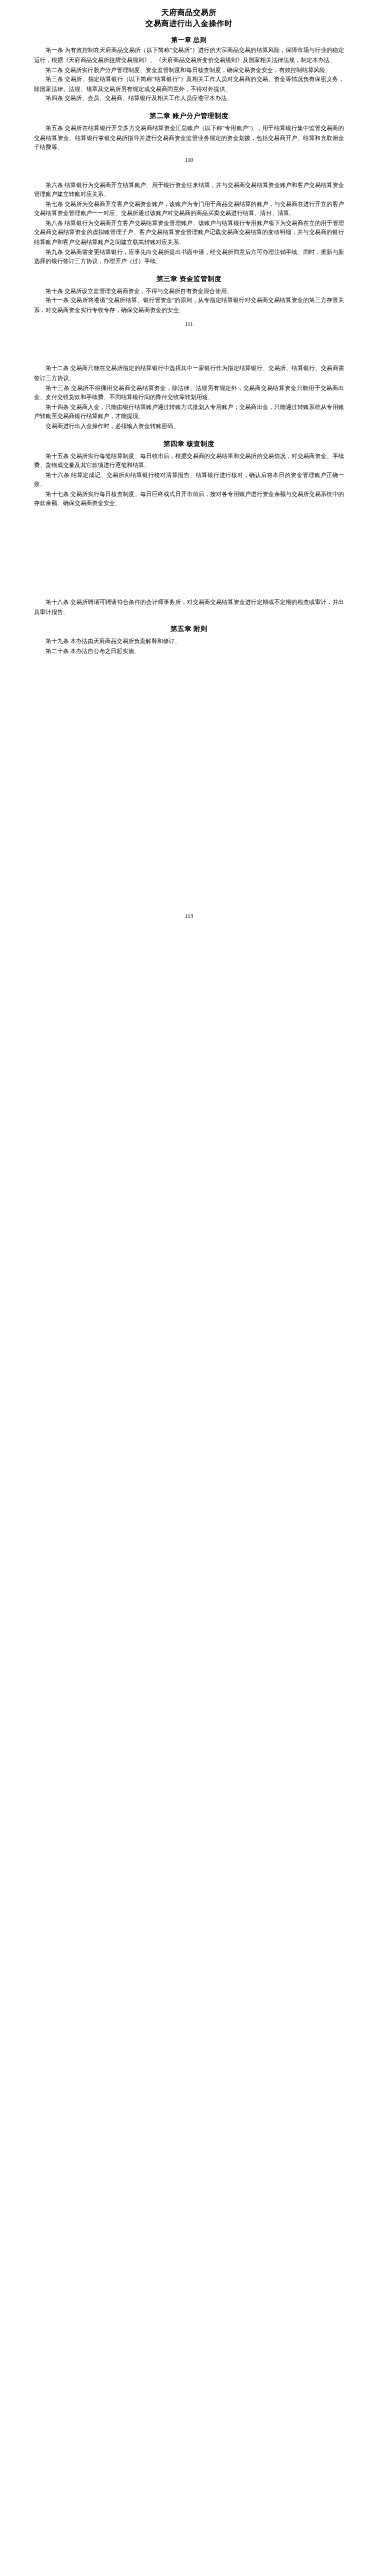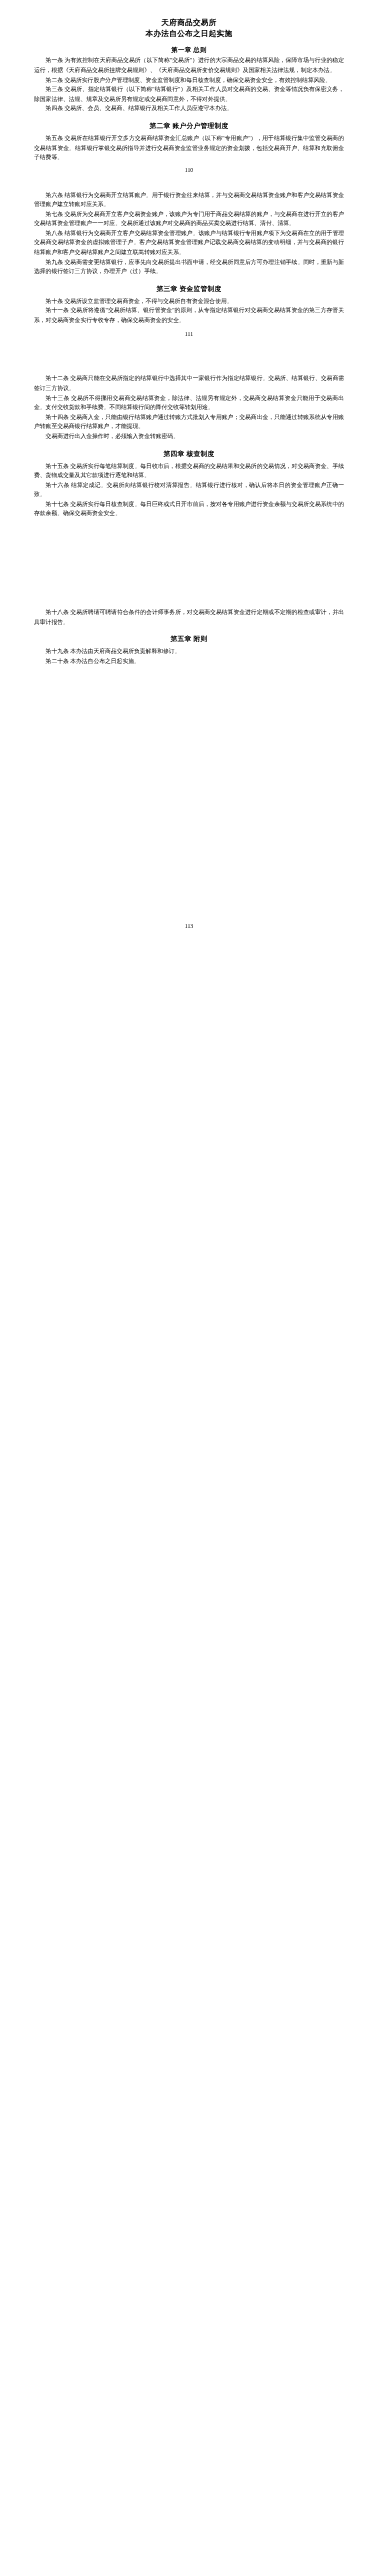--- a/index.html
+++ b/index.html
@@ -16,21 +16,21 @@
     width: 378px;
     position: relative;
   }
   .doc-title {
     text-align: center;
     font-weight: bold;
     font-size: 7.6px;
     line-height: 11px;
     letter-spacing: 0.3px;
   }
-  .doc-title .line1 { padding-top: 17px; }
+  .doc-title .line1 { padding-top: 7px; }
   .doc-title .line2 { padding-bottom: 2.3px; }
 
   .section-head {
     text-align: center;
     font-weight: bold;
     font-size: 6.4px;
     line-height: 10.5px;
     margin: 3.5px 0 1.2px 0;
     letter-spacing: 0.3px;
   }
@@ -66,21 +66,21 @@
   .gap-xxl { height: 251px; }
   .divider-space { height: 11.7px; }
 </style>
 </head>
 <body>
 
 <div class="page">
 
   <div class="doc-title">
     <div class="line1">天府商品交易所</div>
-    <div class="line2">本办法自公布之日起实施</div>
+    <div class="line2">交易商进行出入金操作时</div>
   </div>
 
   <div class="section-head">第一章  总则</div>
 
   <div class="block">
     <p class="para">第一条  为有效控制在天府商品交易所（以下简称"交易所"）进行的大宗商品交易的结算风险，保障市场与行业的稳定运行，根据《天府商品交易所挂牌交易规则》、《天府商品交易所变价交易规则》及国家相关法律法规，制定本办法。</p>
     <p class="para">第二条  交易所实行股户分户管理制度、资金监管制度和每日核查制度，确保交易资金安全，有效控制结算风险。</p>
     <p class="para">第三条  交易所、指定结算银行（以下简称"结算银行"）及相关工作人员对交易商的交易、资金等情况负有保密义务，除国家法律、法规、规章及交易所另有规定或交易商同意外，不得对外提供。</p>
     <p class="para">第四条  交易所、会员、交易商、结算银行及相关工作人员应遵守本办法。</p>
   </div>

